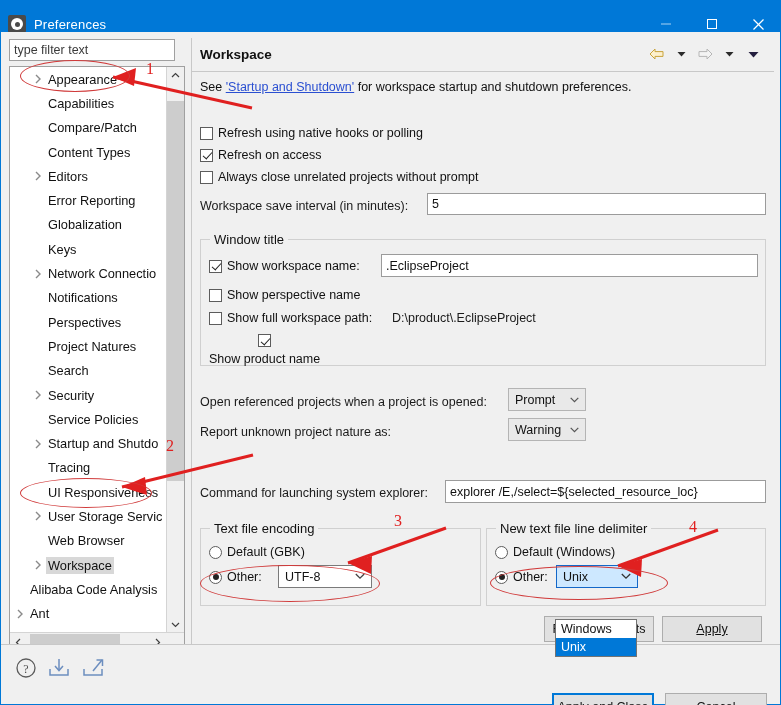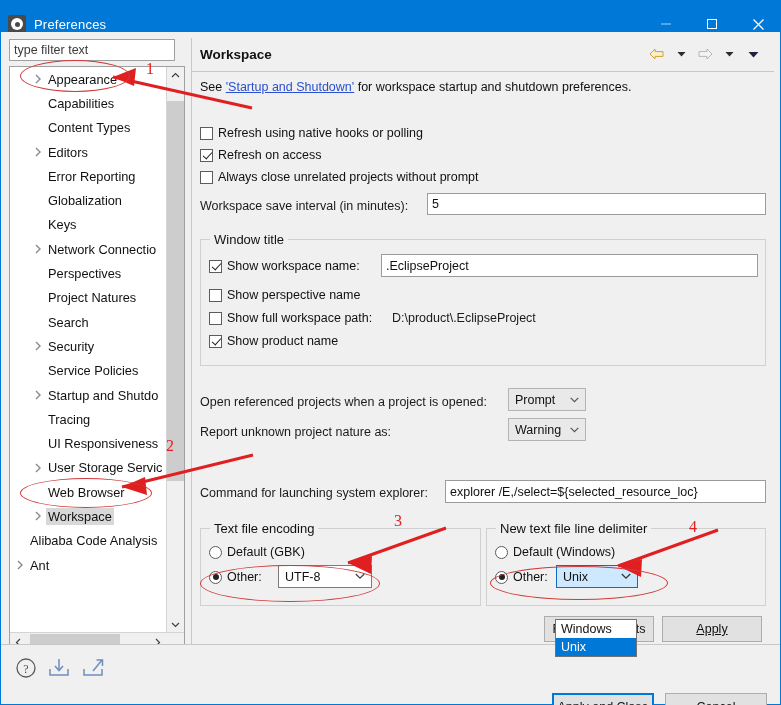--- a/index.html
+++ b/index.html
@@ -236,20 +236,23 @@
                 <svg width="8" height="10" viewBox="0 0 8 10">
                   <polyline points="2,1 6,5 2,9" fill="none" stroke="#8a8a8a" stroke-width="1.4"></polyline>
                 </svg>
               </span>
               <span class="lbl">Appearance</span>
             </div>
             <div class="tree-item lvl1 noarrow">
               <span class="lbl">Capabilities</span>
             </div>
             <div class="tree-item lvl1 noarrow">
+              <span class="lbl">Compare/Patch</span>
+            </div>
+            <div class="tree-item lvl1 noarrow">
               <span class="lbl">Content Types</span>
             </div>
             <div class="tree-item lvl1">
               <span class="tw">
                 <svg width="8" height="10" viewBox="0 0 8 10">
                   <polyline points="2,1 6,5 2,9" fill="none" stroke="#8a8a8a" stroke-width="1.4"></polyline>
                 </svg>
               </span>
               <span class="lbl">Editors</span>
             </div>
@@ -262,20 +265,23 @@
             <div class="tree-item lvl1 noarrow">
               <span class="lbl">Keys</span>
             </div>
             <div class="tree-item lvl1">
               <span class="tw">
                 <svg width="8" height="10" viewBox="0 0 8 10">
                   <polyline points="2,1 6,5 2,9" fill="none" stroke="#8a8a8a" stroke-width="1.4"></polyline>
                 </svg>
               </span>
               <span class="lbl">Network Connectio</span>
+            </div>
+            <div class="tree-item lvl1 noarrow">
+              <span class="lbl">Notifications</span>
             </div>
             <div class="tree-item lvl1 noarrow">
               <span class="lbl">Perspectives</span>
             </div>
             <div class="tree-item lvl1 noarrow">
               <span class="lbl">Project Natures</span>
             </div>
             <div class="tree-item lvl1 noarrow">
               <span class="lbl">Search</span>
             </div>
@@ -432,21 +438,21 @@
             <span class="cb"></span>
             <span>Show perspective name</span>
           </div>
 
           <div class="ck-row" style="left:8px;top:71px;">
             <span class="cb"></span>
             <span>Show full workspace path:</span>
           </div>
           <div style="position:absolute;left:191px;top:71px;font-size:12.5px;">D:\product\.EclipseProject</div>
 
-          <div class="ck-row" style="left:8px;top:94px;">
+          <div class="ck-row" style="left:8px;top:94px;flex-direction:column;">
             <span class="cb on"></span>
             <span>Show product name</span>
           </div>
         </div>
 
         <div style="position:absolute;left:8px;top:357px;font-size:12.5px;">Open referenced projects when a project is opened:</div>
         <div class="combo" style="left:316px;top:350px;width:78px;height:23px;">
           <span>Prompt</span>
           <span class="chev">
             <svg width="9" height="6" viewBox="0 0 9 6">

